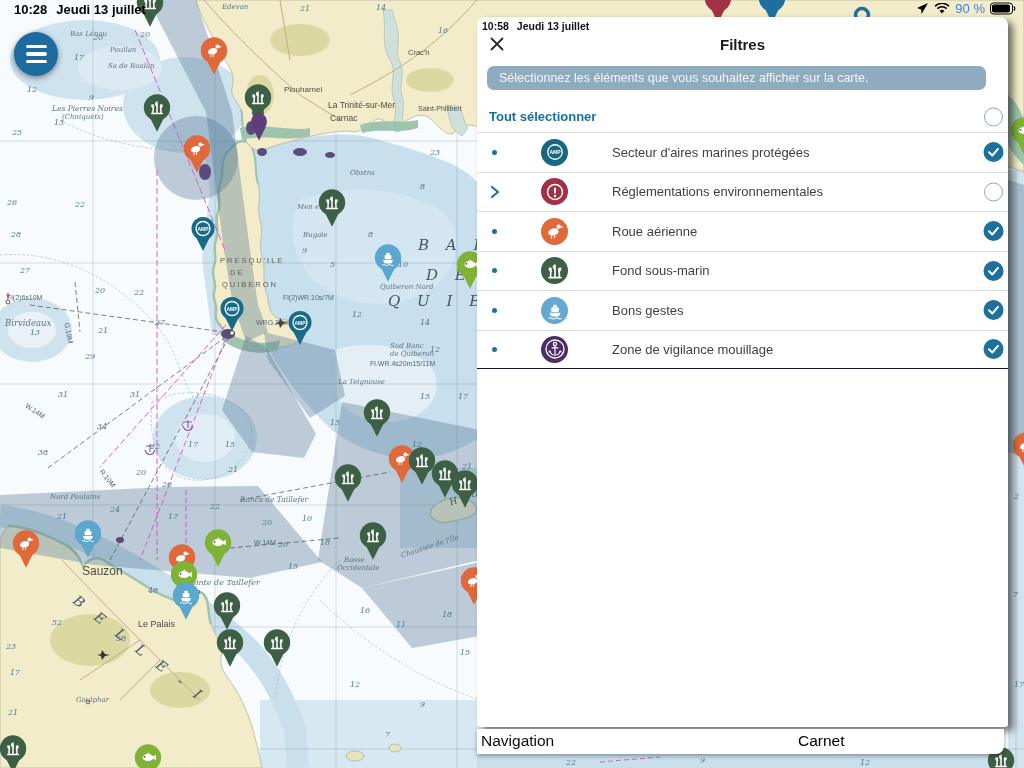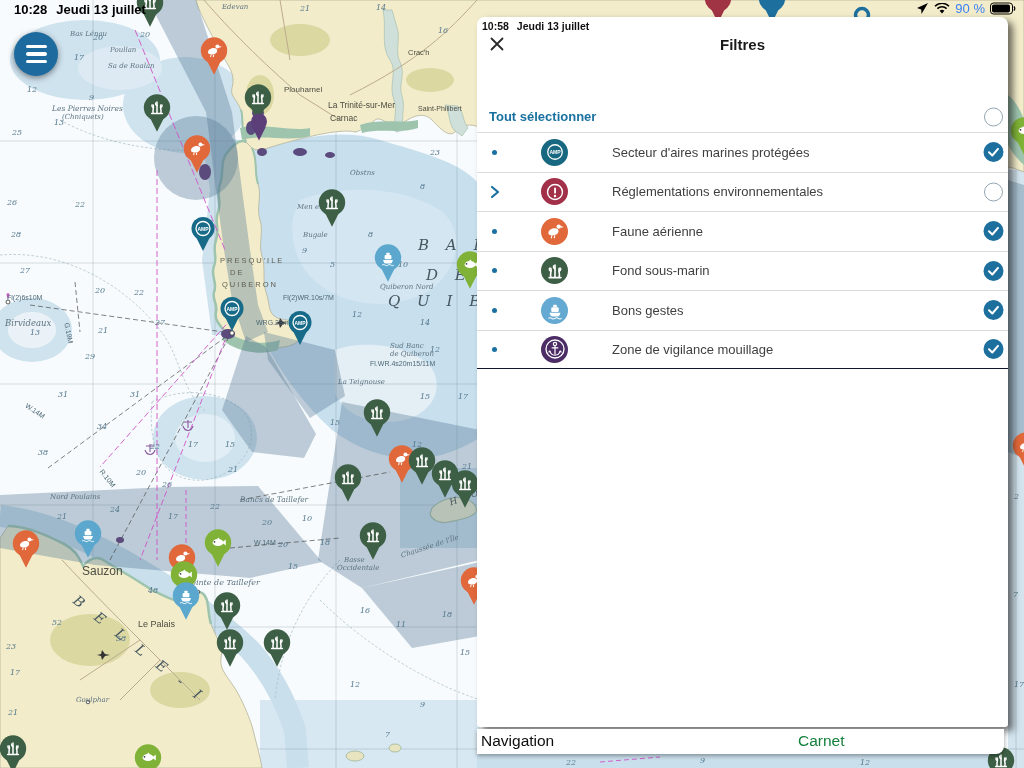--- a/index.html
+++ b/index.html
@@ -32,21 +32,21 @@
   .frow{position:relative;height:39.5px;display:flex;align-items:center;border-top:1px solid #dcdcdc;box-sizing:border-box;}
   .frow:last-child{border-bottom:1px solid #0f172a;}
   .lead{width:64px;display:flex;align-items:center;}
   .lead .dot{width:5px;height:5px;border-radius:50%;background:#1a71a1;margin-left:15px;}
   .ficon{width:27px;height:27px;border-radius:50%;display:flex;align-items:center;justify-content:center;flex:none;}
   .flabel{margin-left:44px;font-size:13px;color:#3f3f3f;}
   .fcheck{position:absolute;right:4px;top:50%;transform:translateY(-50%);width:21px;height:21px;}
   .radio{border-radius:50%;box-sizing:border-box;border:1.5px solid #94a6b2;width:19px;height:19px;right:5px;}
   #tabbar{position:absolute;left:477px;top:729px;width:527px;height:25px;background:#fff;border-radius:0 0 8px 0;box-shadow:0 2px 4px rgba(0,0,0,.35);}
   #tab-navigation{position:absolute;left:4px;top:3px;font-size:15.5px;color:#0d0d0d;}
-  #tab-carnet{position:absolute;left:321px;top:3px;font-size:15.5px;color:#15803d;}
+  #tab-carnet{position:absolute;left:321px;top:3px;font-size:15.5px;color:#000000;}
 </style>
 </head>
 <body>
 
 <div id="app">
   <svg id="mapsvg" width="1024" height="768" viewBox="0 0 1024 768">
     <rect x="0" y="0" width="1024" height="768" fill="#f7fbfd"></rect>
 
     <g fill="#cfe3ef">
       <ellipse cx="85" cy="60" rx="75" ry="40"></ellipse>
@@ -755,20 +755,23 @@
 
 
   <div id="modal">
     <div id="modal-status">
       <span>10:58</span><span class="date">Jeudi 13 juillet</span>
     </div>
     <svg id="modal-close" viewBox="0 0 16 16">
         <path d="M2.5,2.5 L13.5,13.5 M13.5,2.5 L2.5,13.5" stroke="#2a2a2a" stroke-width="1.8" stroke-linecap="round"></path>
       </svg>
     <div id="modal-title">Filtres</div>
+    <div id="modal-banner">
+        <span>Sélectionnez les éléments que vous souhaitez afficher sur la carte.</span>
+      </div>
     <div id="select-all-row">
       <span id="select-all-label">Tout sélectionner</span>
       <span class="fcheck radio"></span>
     </div>
     <div id="filter-rows">
         <div class="frow">
           <span class="lead">
             <span class="dot"></span>
           </span>
           <span class="ficon" style="background:#176880">
@@ -804,21 +807,21 @@
             <span class="dot"></span>
           </span>
           <span class="ficon" style="background:#e0683a">
             <svg width="22" height="22" viewBox="0 0 20 20">
               <path d="M4,12 C4,9 7,7.5 10,7.5 C12,7.5 13.2,8.6 13.2,10 C13.2,12.6 10.5,14 7.5,14 C5.5,14 4,13.2 4,12 Z" fill="#fff"></path>
               <circle cx="13.4" cy="6" r="2" fill="#fff"></circle>
               <path d="M15.2,5.4 L18,6.3 L15.2,7.2 Z" fill="#fff"></path>
               <path d="M7.2,14 L6.6,16.6 M9.8,14 L9.3,16.6" stroke="#fff" stroke-width="1"></path>
             </svg>
           </span>
-          <span class="flabel">Faune aérienne</span>
+          <span class="flabel">Roue aérienne</span>
           <svg class="fcheck" viewBox="0 0 21 21">
             <circle cx="10.5" cy="10.5" r="10" fill="#1d6f9e"></circle>
             <path d="M6,10.8 L9.3,14 L15,7.4" stroke="#fff" stroke-width="2" fill="none" stroke-linecap="round" stroke-linejoin="round"></path>
           </svg>
         </div>
         <div class="frow">
           <span class="lead">
             <span class="dot"></span>
           </span>
           <span class="ficon" style="background:#3d5f45">

